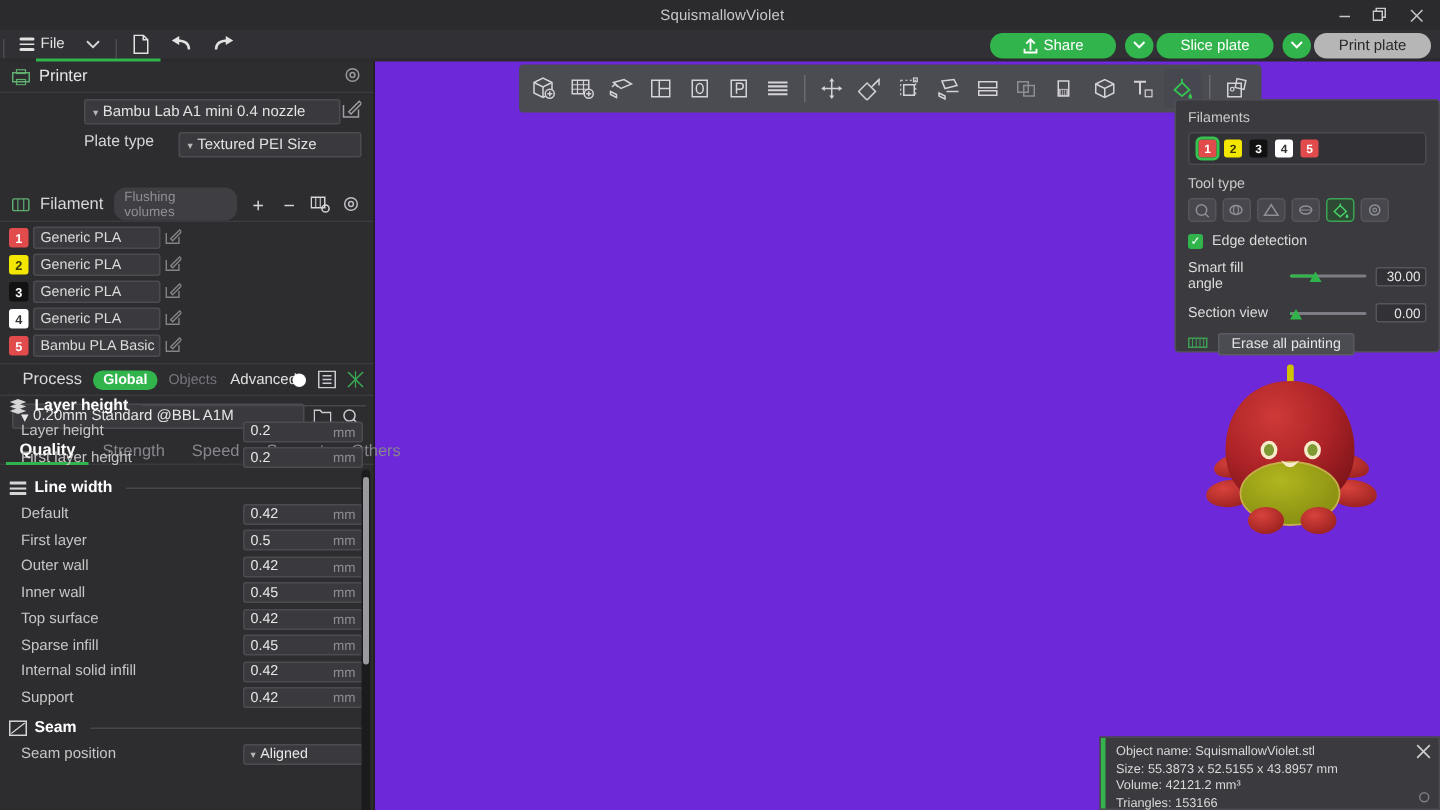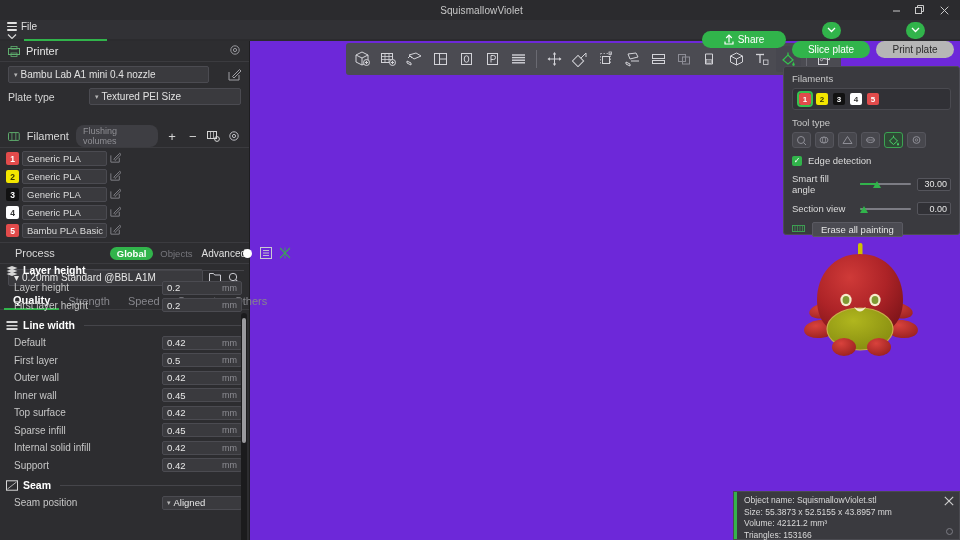--- a/index.html
+++ b/index.html
@@ -22,21 +22,21 @@
     position:absolute; left:3px; right:0; text-align:center;
     font-size:10px; color:#c8c8c8; letter-spacing:.1px;
   }
   .win-btns { position:absolute; right:4px; top:0; height:20px; display:flex; align-items:center; }
   .win-btn { width:24px; height:20px; display:flex; align-items:center; justify-content:center;
              color:#c9c9c9; font-size:11px; line-height:1; }
 
   
   .menubar {
     position:absolute; left:0; top:20px; width:960px; height:19px;
-    background:#313135; display:flex; align-items:flex-start;flex-direction:column;
+    background:#313135; display:flex; align-items:flex-end;
   }
   .mb-item { display:flex; align-items:center; gap:4px; padding:0 7px; height:19px; color:#e0e0e0; font-size:10px; }
   .mb-sep { width:1px; height:13px; background:#4a4a50; margin:0 3px; }
   .hamburger { display:inline-block; width:10px; }
   .hamburger span { display:block; height:1.5px; background:#e2e2e2; margin:2px 0; border-radius:1px; }
   .tabs-row {
     position:absolute; left:0; top:39px; width:960px; height:22px;
     background:#2b2b2e; display:flex; align-items:stretch;
   }
   .home-btn { width:24px; display:flex; align-items:center; justify-content:center; }
@@ -51,35 +51,35 @@
   .actions { position:absolute; right:6px; top:21.5px; display:flex; align-items:center; gap:6px; z-index:6; }
   .btn-pill {
     height:17px; border-radius:9px; display:flex; align-items:center; justify-content:center;
     padding:0 14px; font-size:10px; color:#fff; background:#31b44b; gap:4px; white-space:nowrap;
   }
   .btn-pill.grey { background:#b6b6b6; color:#2a2a2a; }
   .btn-drop {
     width:19px; height:17px; border-radius:9px; background:#31b44b;
     display:flex; align-items:center; justify-content:center; color:#fff; font-size:8px;
   }
-  .split { display:flex; align-items:center; gap:2px;flex-direction:column; }
+  .split { display:flex; align-items:center; gap:2px; }
 
   
   .leftpanel {
     position:absolute; left:0; top:41px; width:250px; height:499px;
     background:#2d2d30; border-right:1px solid #1e1e20;
   }
   .lp-section-head {
     height:21px; display:flex; align-items:center; padding:0 8px; gap:6px;
     border-bottom:1px solid #3b3b3f;
   }
   .lp-section-head .lbl { font-size:11px; color:#e5e5e5; }
   .gear-mini { margin-left:auto; opacity:.75; }
 
-  .row { display:flex; align-items:center; padding:4px 8px; gap:19px; }
+  .row { display:flex; align-items:flex-start; padding:4px 8px; gap:1px;margin-left:48px; }
   .combo {
     flex:1; height:17px; background:#3a3a3e; border:1px solid #4b4b51; border-radius:2px;
     display:flex; align-items:center; padding:0 5px; font-size:10px; color:#e2e2e2; gap:3px;
   }
   .combo .caret { font-size:7px; color:#b5b5b5; }
   .edit-ico { width:13px; height:13px; flex:none; opacity:.8; }
   .lbl-left { width:62px; font-size:10.5px; color:#d5d5d5; }
 
   .fil-head { height:23px; display:flex; align-items:center; padding:0 8px; gap:7px; border-bottom:1px solid #3b3b3f;}
   .chip-flush {
@@ -94,21 +94,21 @@
     width:13px; height:13px; border-radius:2px; font-size:8.5px;
     display:flex; align-items:center; justify-content:center; font-weight:bold; flex:none;
   }
   .fil-name {
     flex:1; height:15px; background:#3a3a3e; border:1px solid #4b4b51; border-radius:2px;
     display:flex; align-items:center; padding:0 4px; font-size:9.5px; color:#dcdcdc; overflow:hidden; white-space:nowrap;
   }
 
   .proc-head { height:22px; display:flex; align-items:center; padding:0 8px; gap:7px; border-top:1px solid #3b3b3f; border-bottom:1px solid #3b3b3f;}
   .seg { display:flex; align-items:center; gap:5px; }
-  .seg-on { background:#31b44b; color:#fff; border-radius:7px; padding:1px 7px; font-size:9.5px; font-weight:bold;margin-left:48px;}
+  .seg-on { background:#31b44b; color:#fff; border-radius:7px; padding:1px 7px; font-size:9.5px; font-weight:bold;}
   .seg-off { color:#76767c; font-size:9.5px; padding:1px 2px;}
   .adv-lbl { font-size:10px; color:#e0e0e0; margin-left:auto; }
   .toggle { width:22px; height:11px; border-radius:6px; background:#31b44b; position:relative; }
   .toggle i { position:absolute; right:1px; top:1px; width:9px; height:9px; border-radius:50%; background:#fff; }
 
   .preset-row { display:flex; align-items:center; padding:5px 8px 6px 8px; gap:5px; }
   .preset-box {
     flex:1; height:17px; background:#3a3a3e; border:1px solid #4b4b51; border-radius:2px;
     display:flex; align-items:center; padding:0 5px; font-size:10px; color:#e6e6e6; gap:3px;
   }

